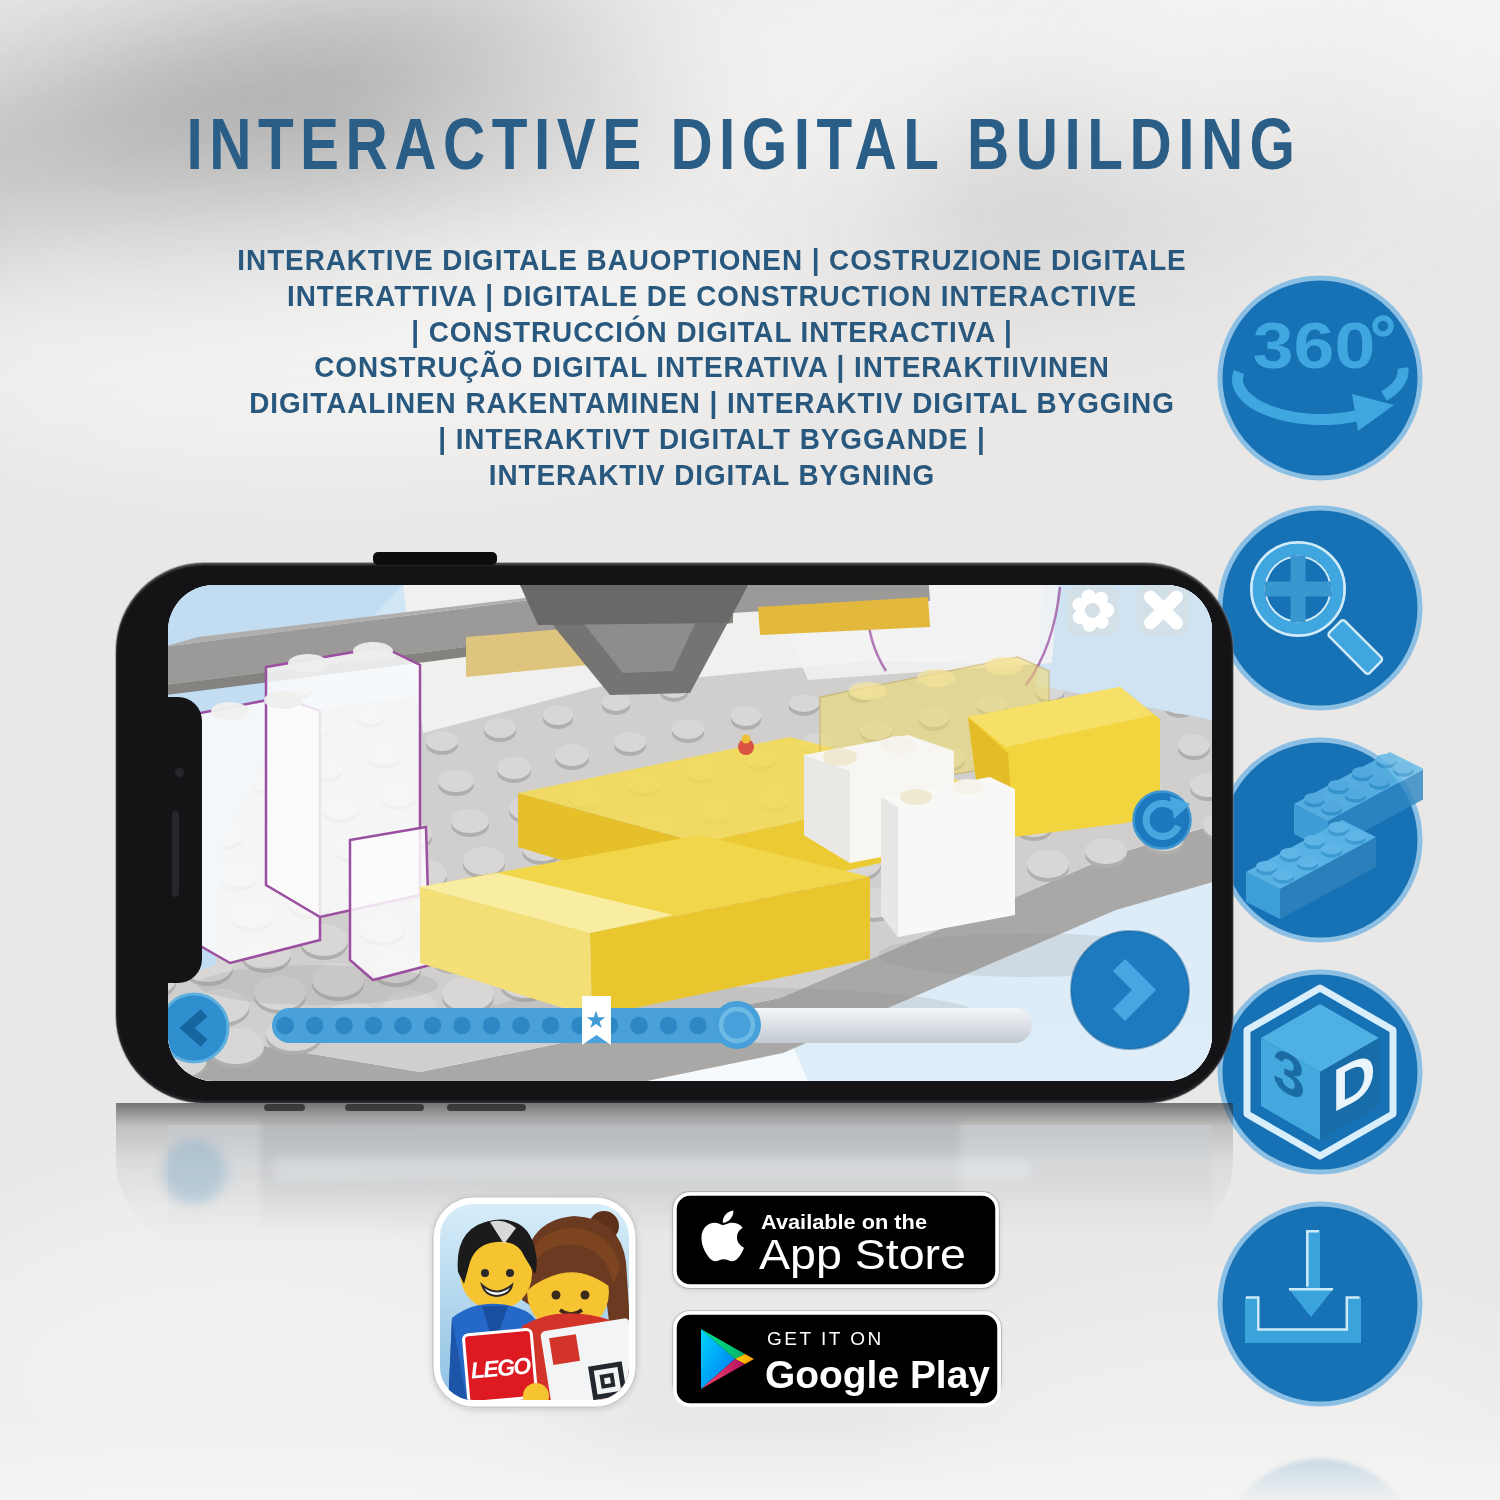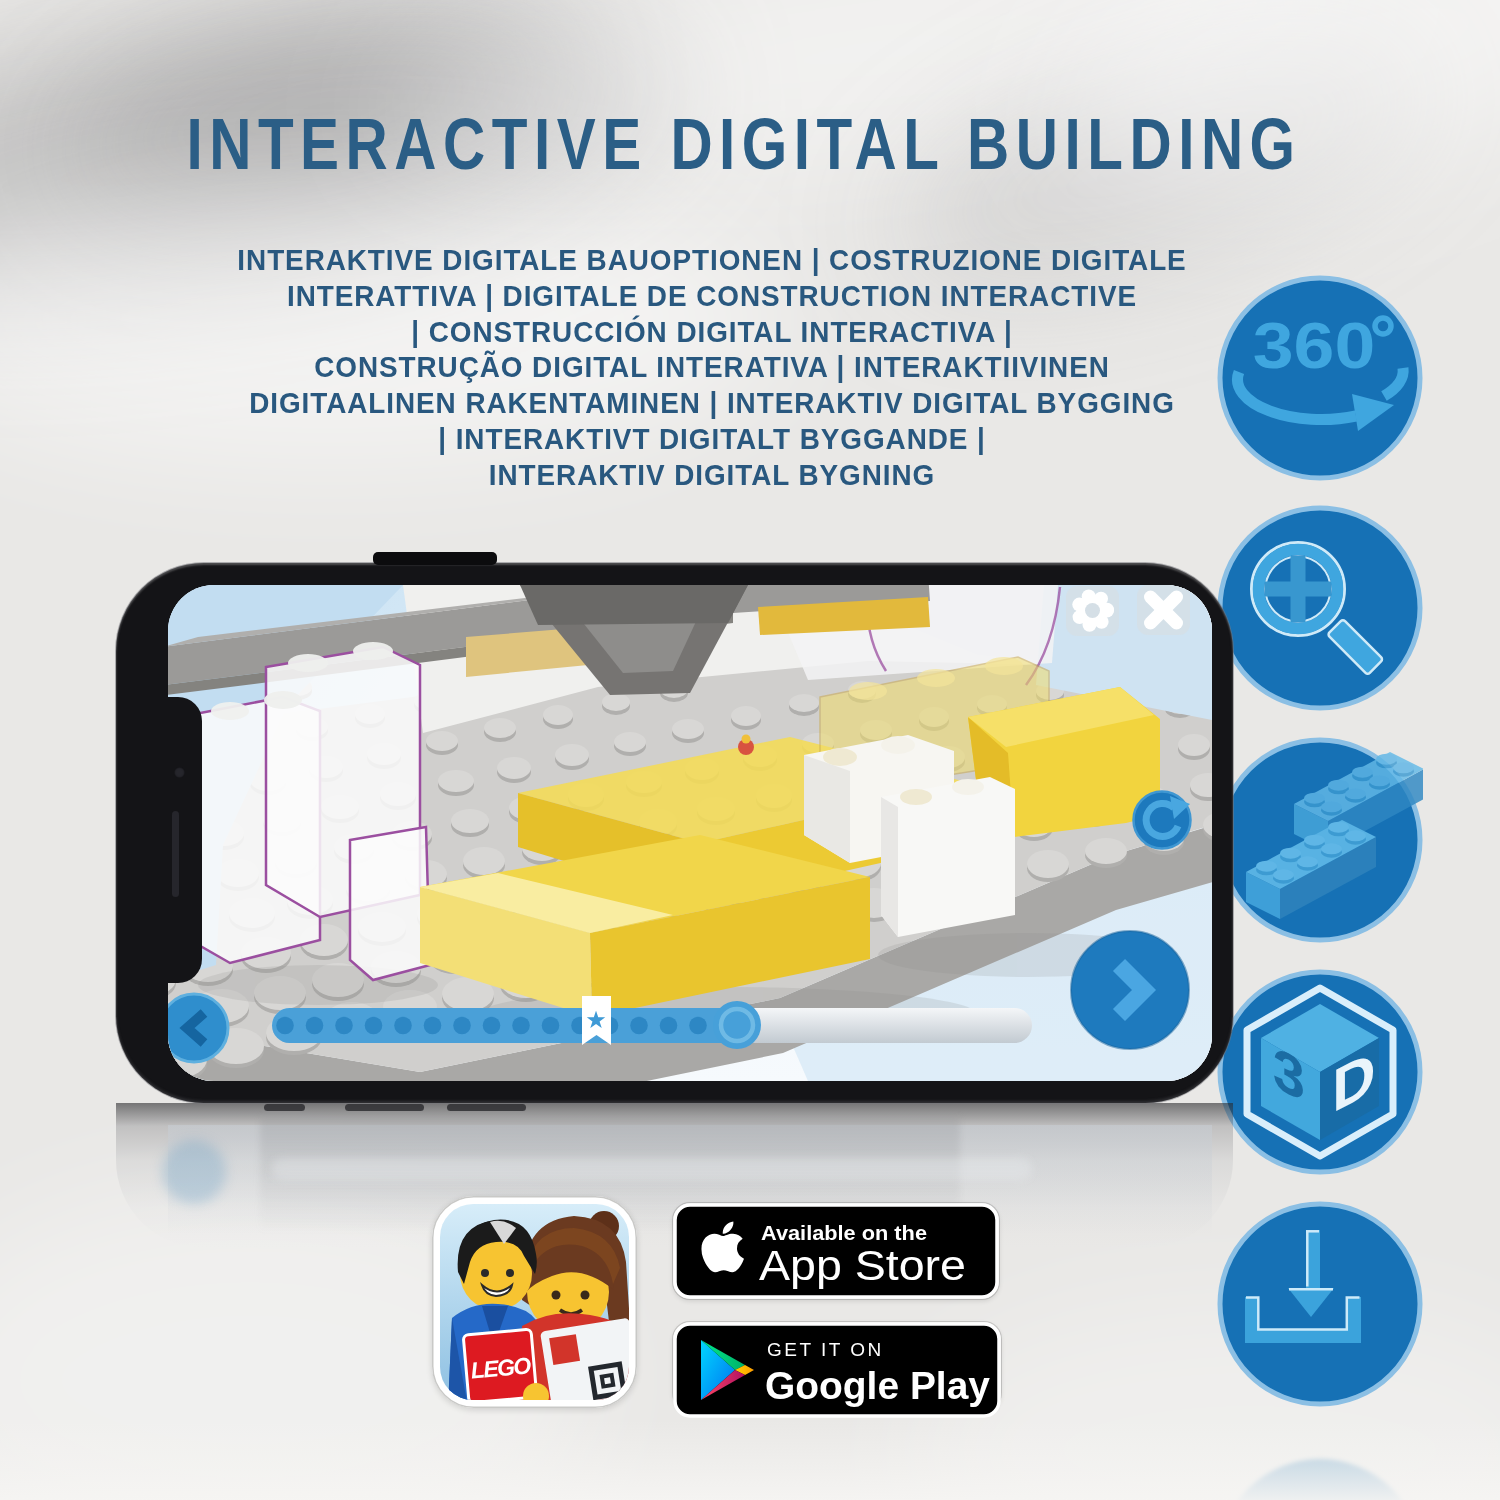--- a/index.html
+++ b/index.html
@@ -16,21 +16,21 @@
 .phone { position:absolute; left:116px; top:563px; width:1117px; height:540px;
   background:#141417; border-radius:88px;
   box-shadow: inset 0 2px 2px rgba(255,255,255,0.25), inset 0 -2px 3px rgba(90,90,95,0.4), 0 0 0 1px rgba(120,120,125,0.55); }
 .screen { position:absolute; left:52px; top:22px; width:1044px; height:496px; border-radius:46px; overflow:hidden; background:#dcebf7; }
 .notch { position:absolute; left:46px; top:134px; width:40px; height:286px; background:#141417;
   border-radius:0 24px 24px 0; }
 .cam { position:absolute; left:58px; top:204px; width:11px; height:11px; border-radius:50%; background:#26262c; box-shadow: inset 0 0 2px #000; }
 .slit { position:absolute; left:56px; top:248px; width:7px; height:86px; border-radius:4px; background:#26262c; }
 .topbtn { position:absolute; left:257px; top:-11px; width:124px; height:13px; background:#0c0c0e; border-radius:5px; }
 .slot { position:absolute; height:7px; background:#2e2e31; border-radius:3.5px; opacity:0.85; }
-.badge { position:absolute; border-radius:17px; box-shadow:0 0 0 1px rgba(0,0,0,0.15), 0 2px 5px rgba(0,0,0,0.12);margin-top:11px; }
+.badge { position:absolute; border-radius:17px; box-shadow:0 0 0 1px rgba(0,0,0,0.15), 0 2px 5px rgba(0,0,0,0.12); }
 .appicon { position:absolute; left:432px; top:1196px; width:205px; height:212px; border-radius:42px; box-shadow:0 2px 6px rgba(0,0,0,0.14); }
 .refl { position:absolute; pointer-events:none; }
 </style></head>
 <body>
 
 <div class="mar" style="left:-260px;top:20px;width:950px;height:270px;background:rgba(108,108,112,0.30);transform:rotate(-9deg);"></div>
 <div class="mar" style="left:60px;top:20px;width:520px;height:180px;background:rgba(115,115,119,0.26);transform:rotate(-12deg);"></div>
 <div class="mar" style="left:-120px;top:180px;width:900px;height:280px;background:rgba(255,255,255,0.5);"></div>
 <div class="mar" style="left:380px;top:-60px;width:1000px;height:220px;background:rgba(255,255,255,0.4);transform:rotate(-8deg);"></div>
 <div class="mar" style="left:880px;top:60px;width:560px;height:200px;background:rgba(140,140,145,0.22);transform:rotate(-18deg);"></div>

